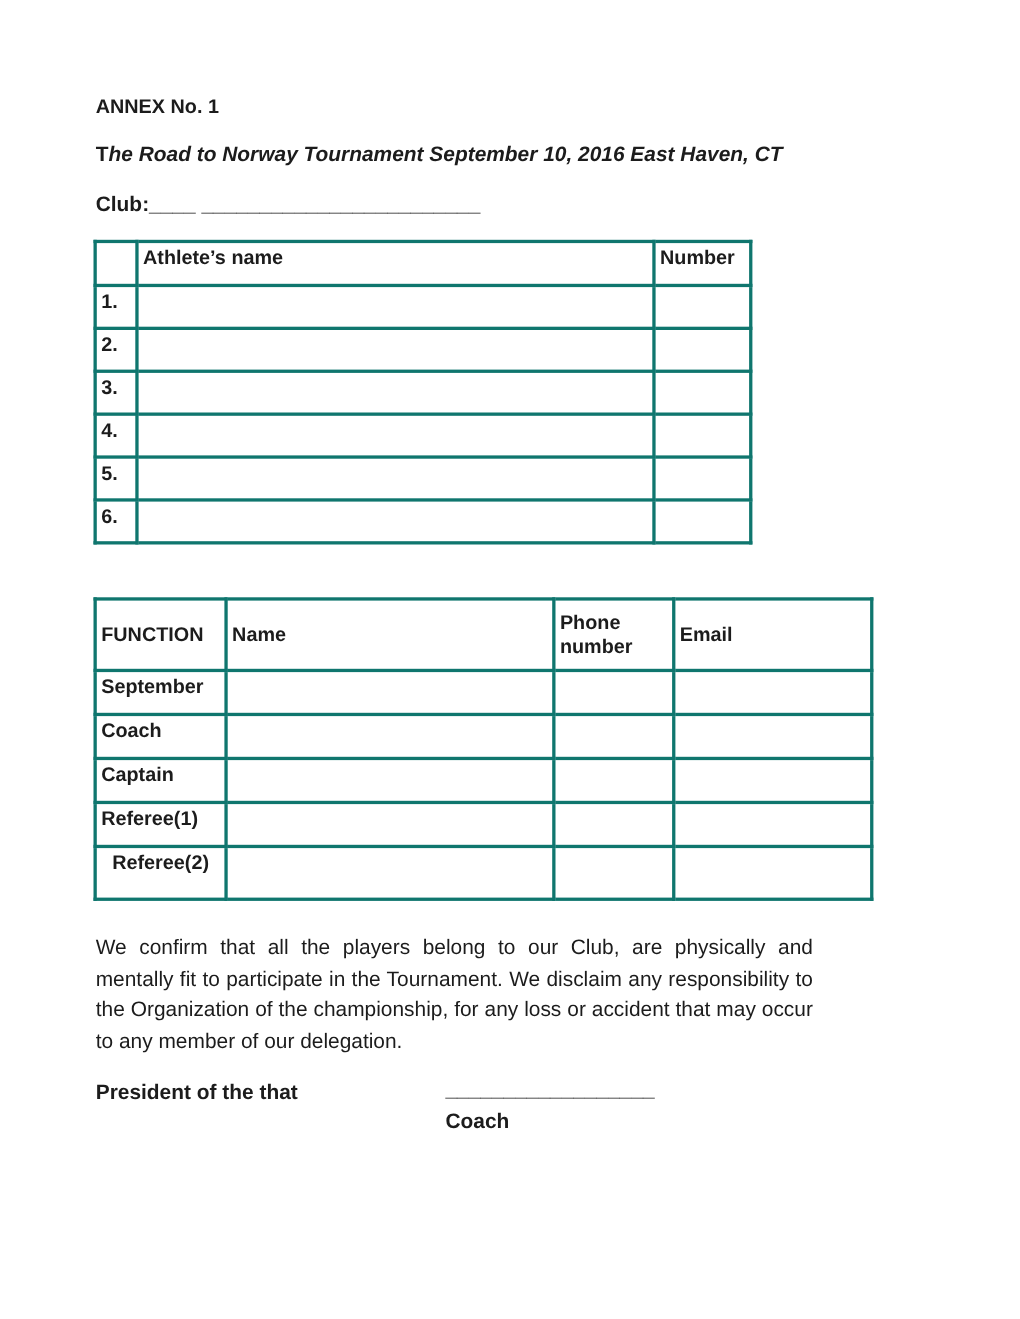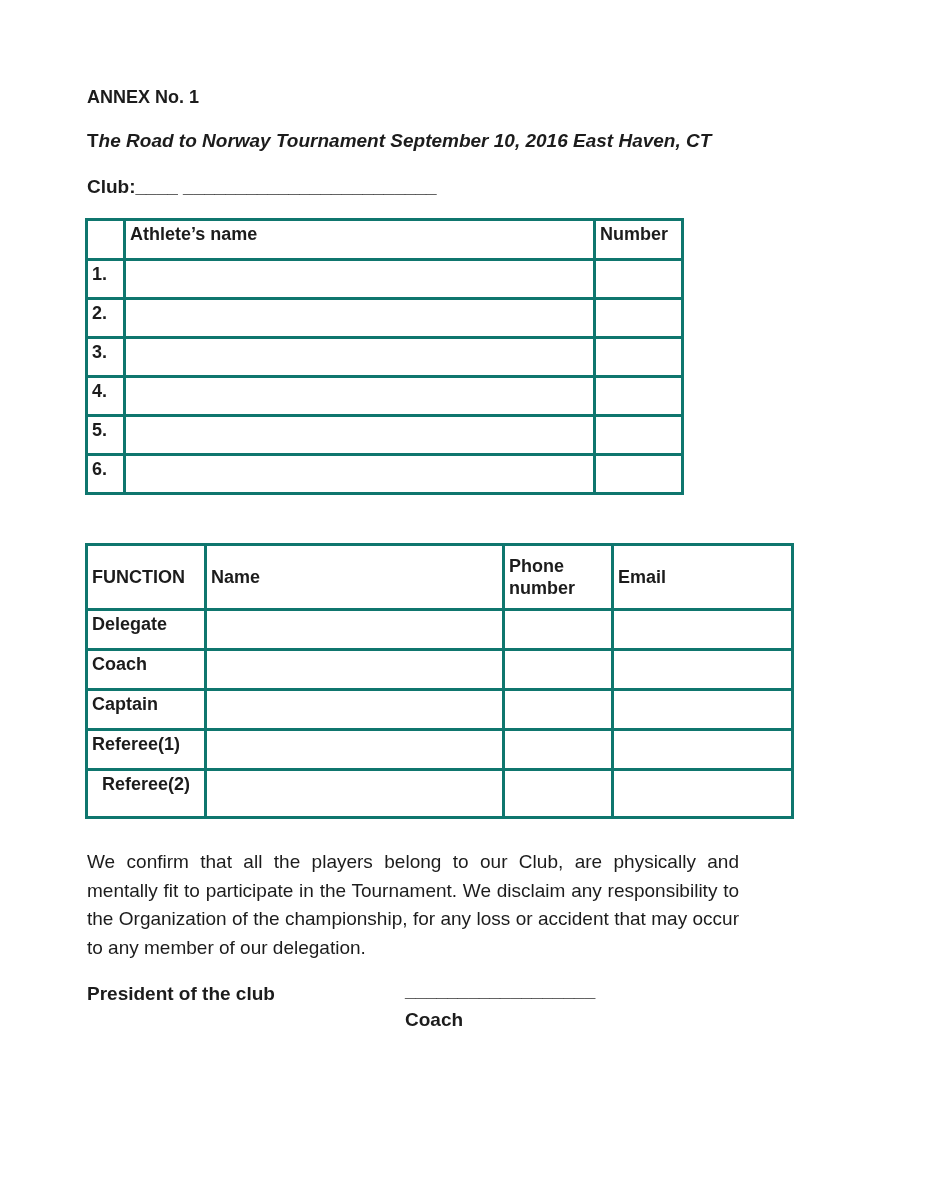--- a/index.html
+++ b/index.html
@@ -142,21 +142,21 @@
         <col style="width:180px">
       </colgroup>
     <tbody>
       <tr class="hdr">
         <td>FUNCTION</td>
         <td>Name</td>
         <td>Phone number</td>
         <td>Email</td>
       </tr>
       <tr class="row">
-        <td>Delegate</td>
+        <td>September</td>
         <td></td>
         <td></td>
         <td></td>
       </tr>
       <tr class="row">
         <td>Coach</td>
         <td></td>
         <td></td>
         <td></td>
       </tr>
@@ -179,21 +179,21 @@
         <td></td>
       </tr>
     </tbody>
   </table>
 
 
   <div class="confirmation">We confirm that all the players belong to our Club, are physically and mentally fit to participate in the Tournament. We disclaim any responsibility to the Organization of the championship, for any loss or accident that may occur to any member of our delegation.</div>
 
   <div class="signatures">
     <div class="sig-block-left">
-      <div class="sig-label">President of the club</div>
+      <div class="sig-label">President of the that</div>
     </div>
     <div class="sig-block-right">
       <div class="sig-line">__________________</div>
       <div class="sig-label">Coach</div>
     </div>
   </div>
 
 </div>
 
 </body></html>

